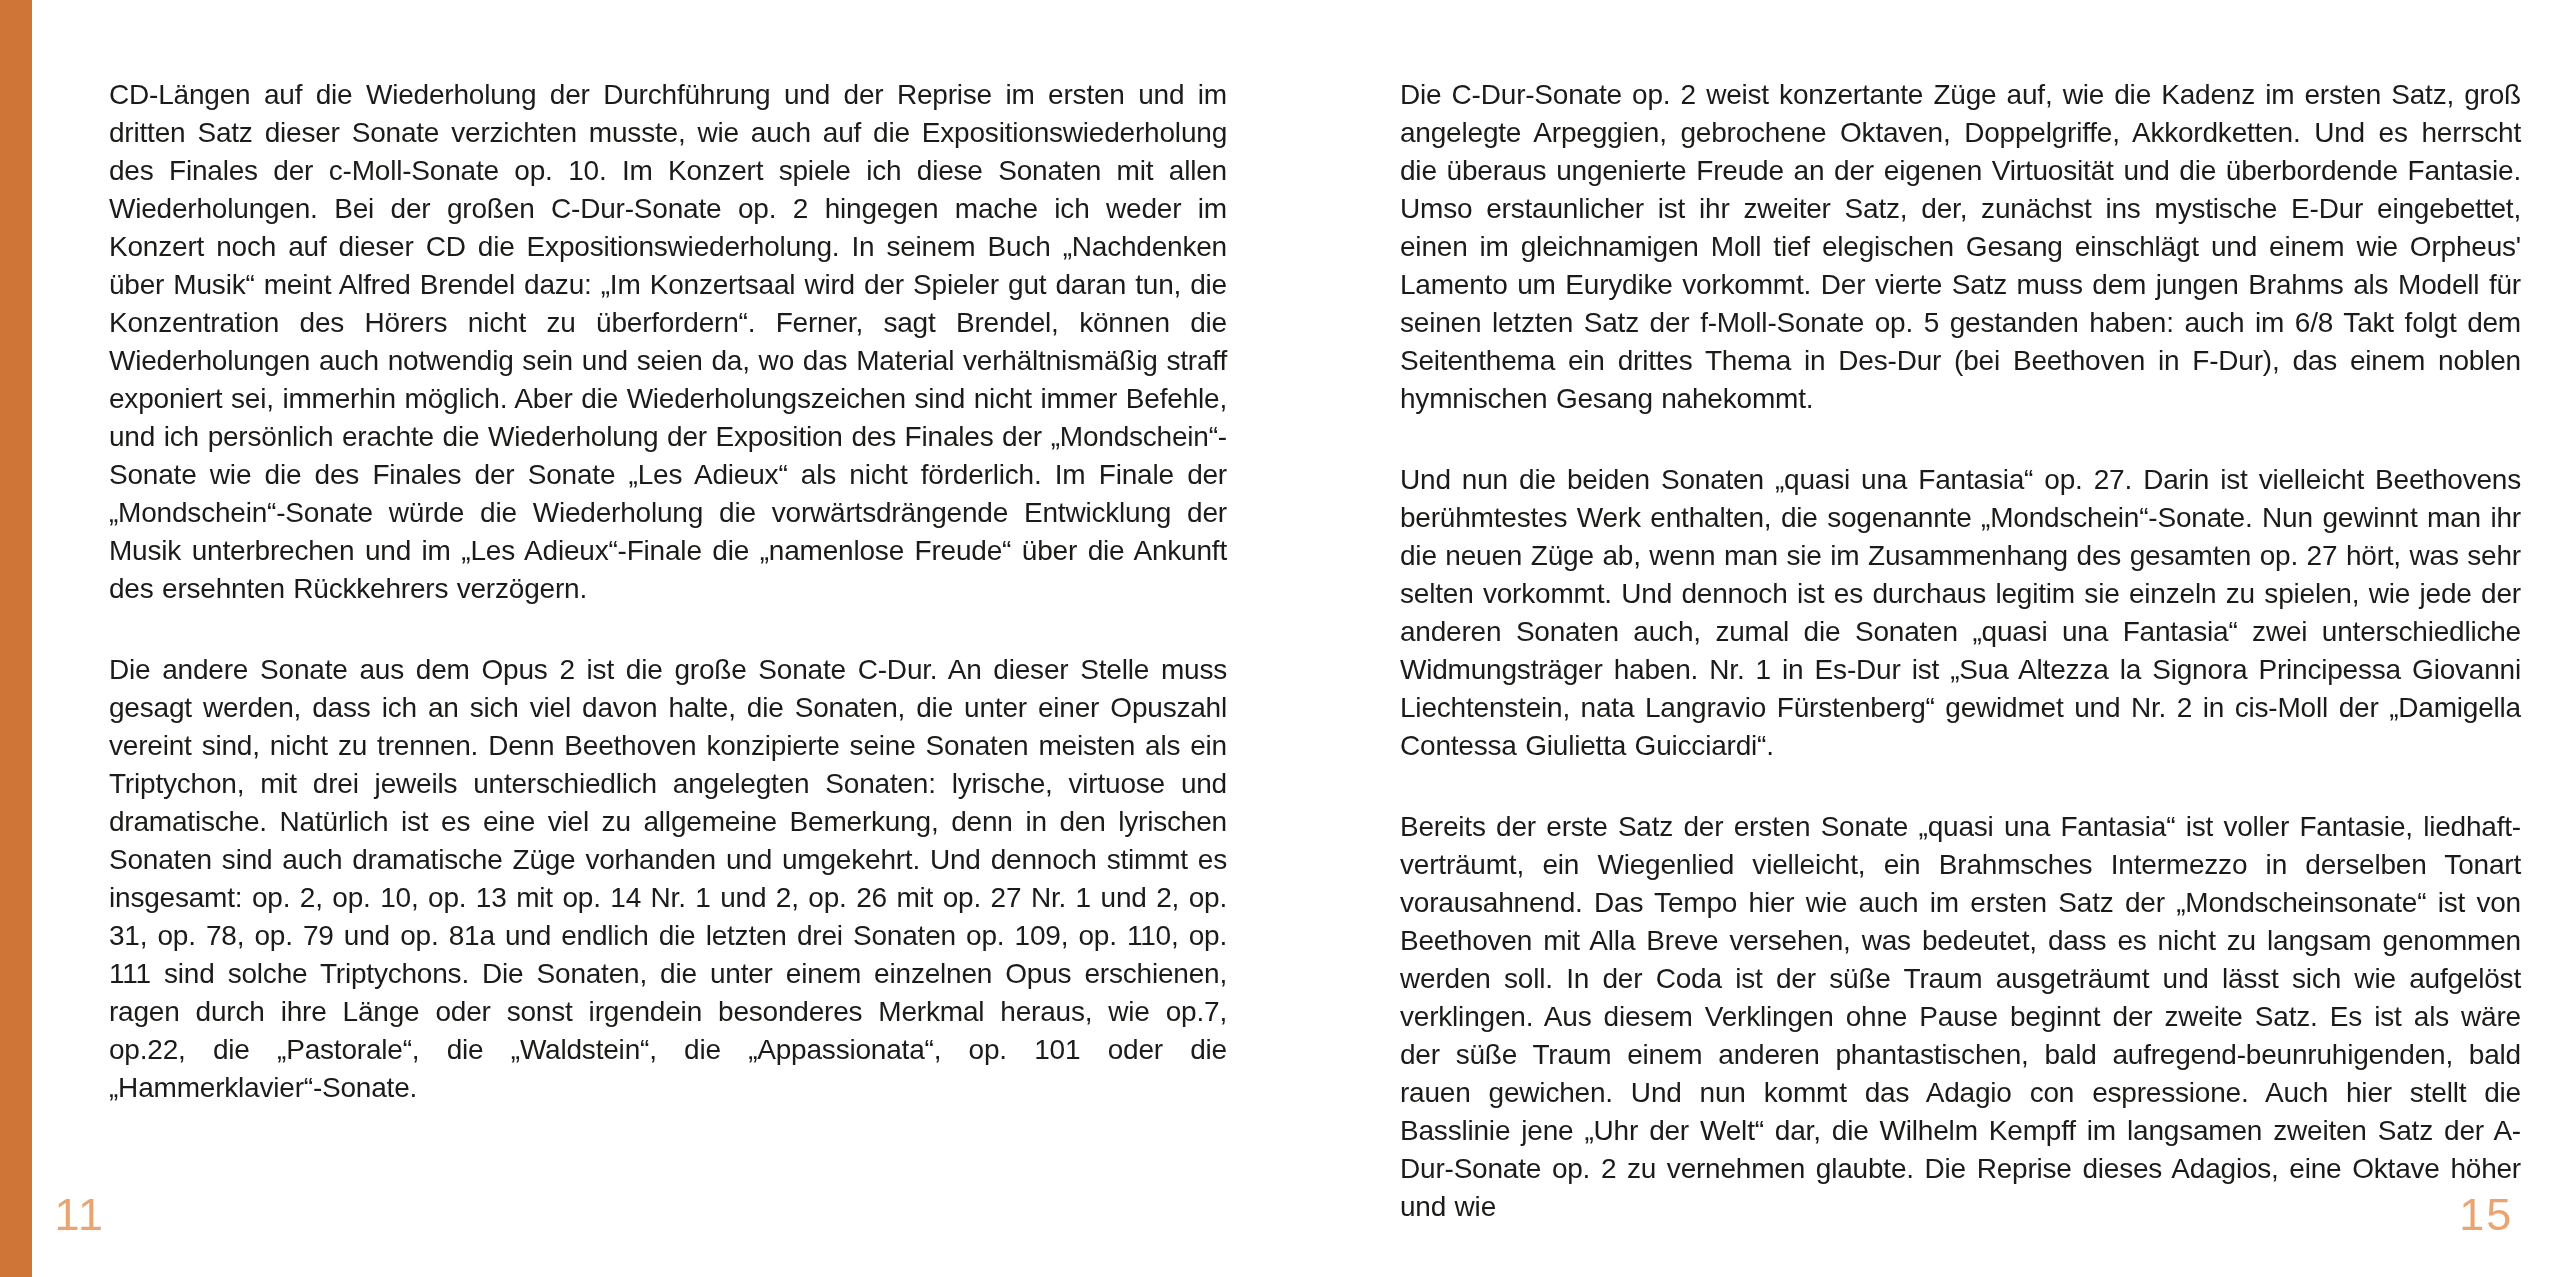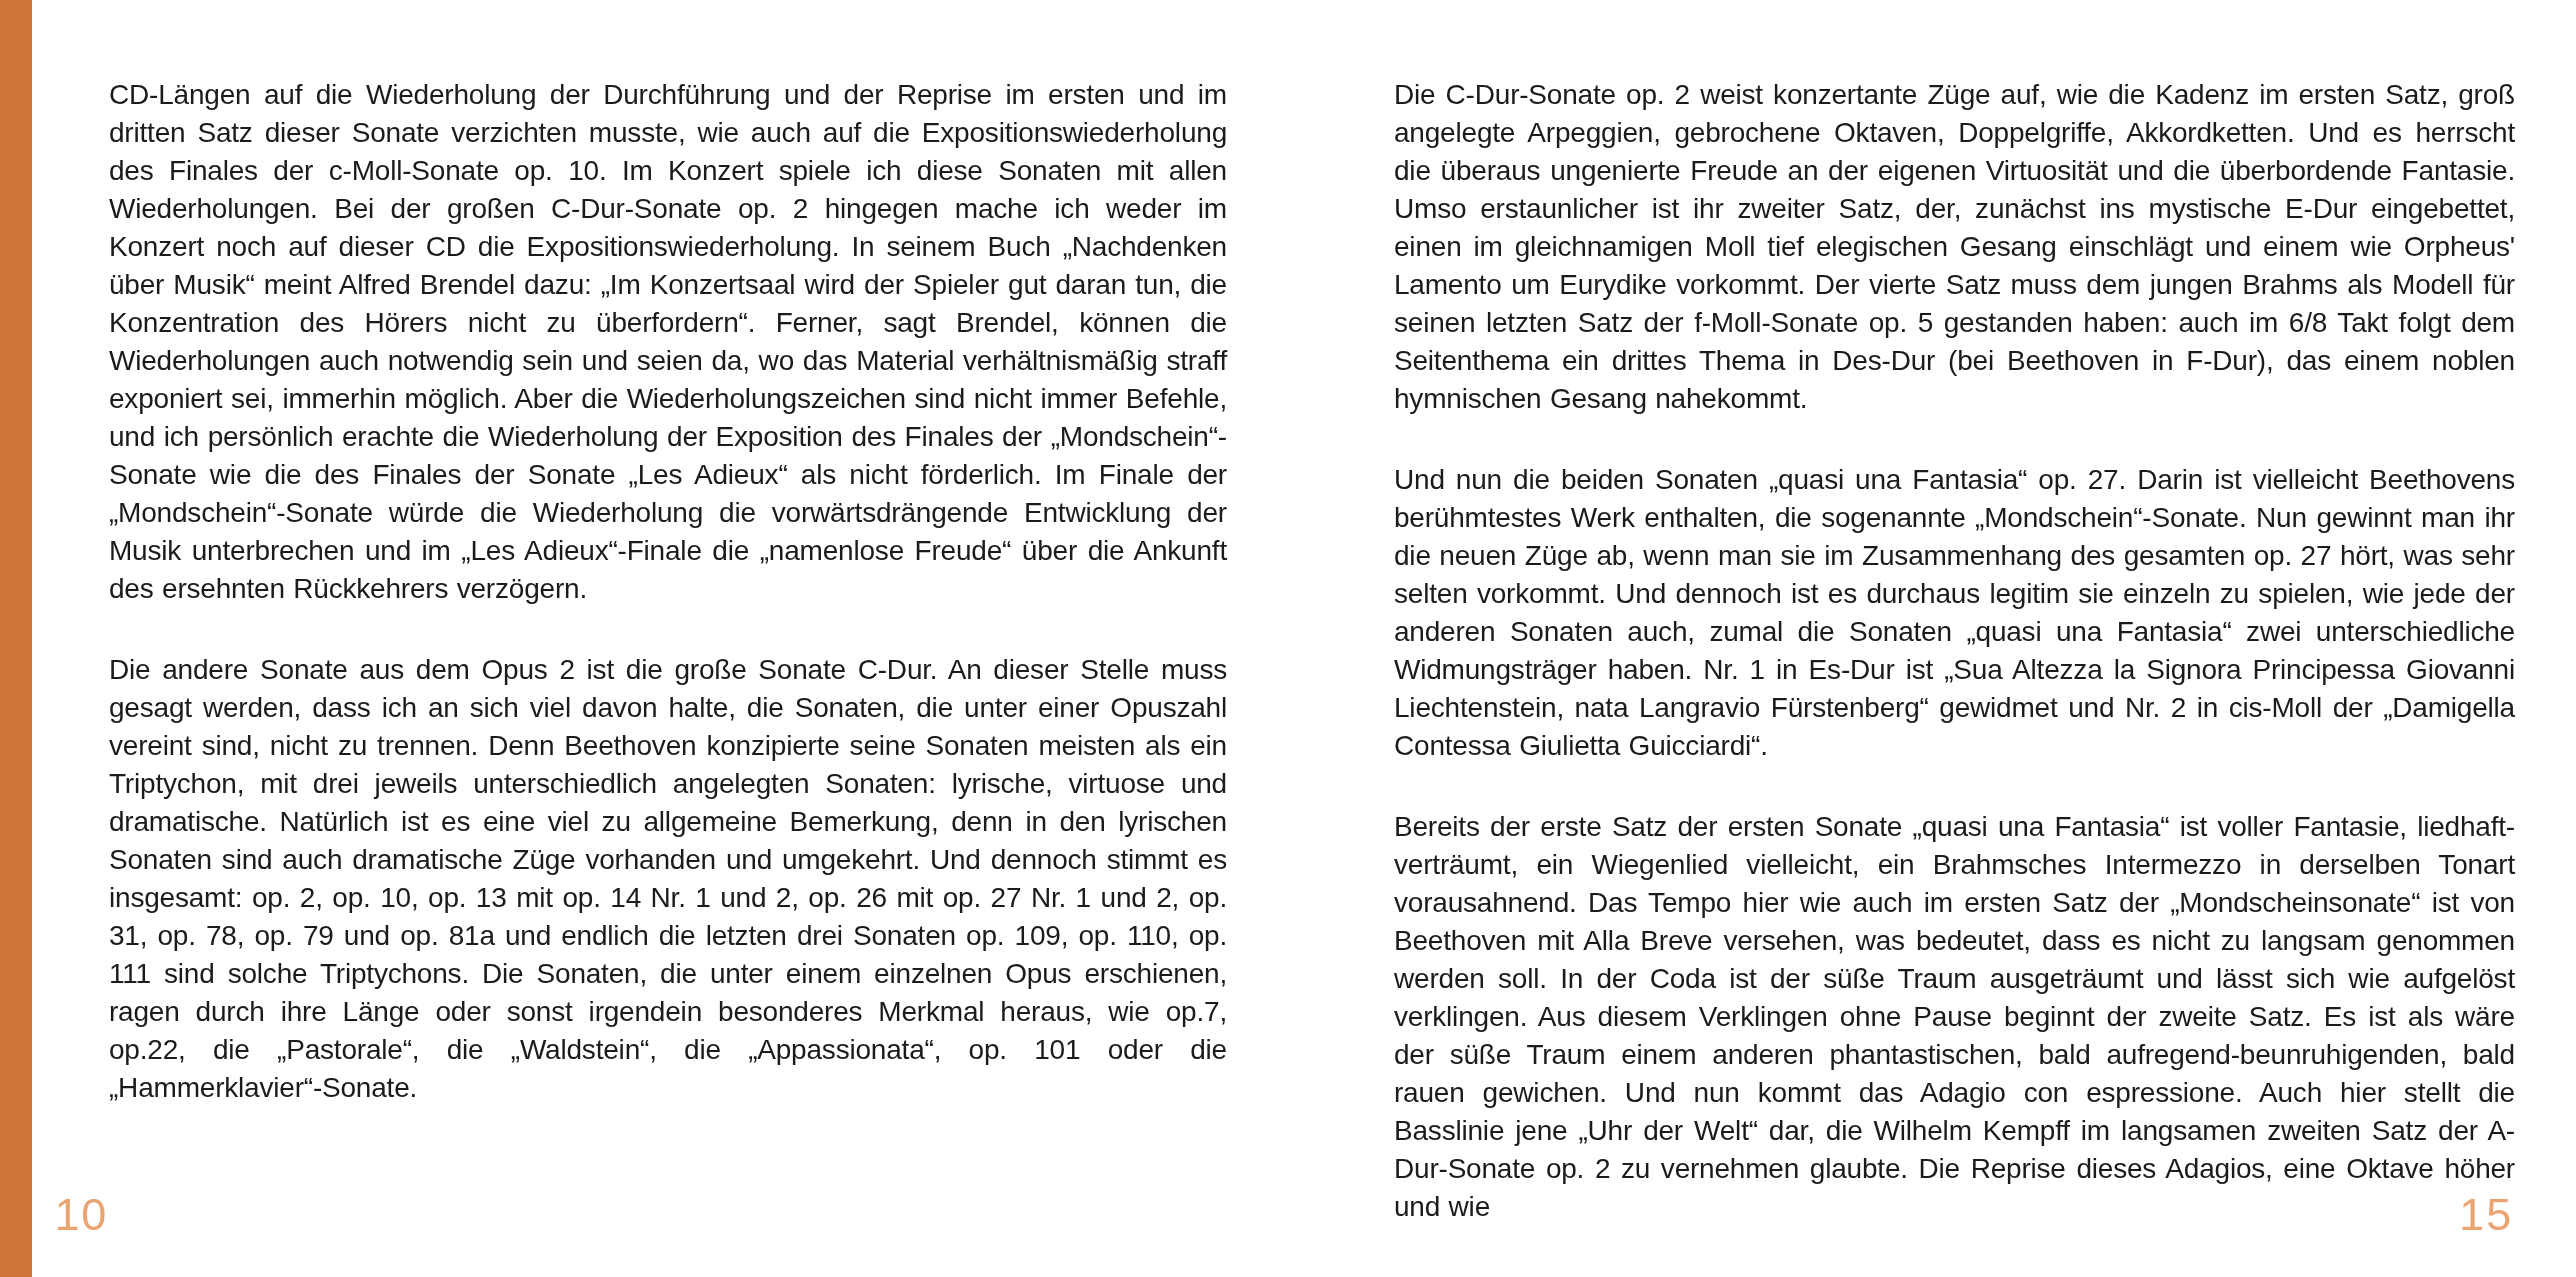--- a/index.html
+++ b/index.html
@@ -24,21 +24,21 @@
   .column {
     position: absolute;
     top: 76px;
     text-align: justify;
     font-size: 28px;
     line-height: 38px;
     letter-spacing: -0.2px;
     word-spacing: 0.9px;
   }
   .column-left  { left: 77px;  width: 1118px; }  
-  .column-right { left: 110px; width: 1121px; }  
+  .column-right { left: 116px; width: 1121px; }  
   .column p { margin: 0; }
   .column p + p { margin-top: 43px; }
   .pagenum {
     position: absolute;
     top: 1192px;
     font-size: 45px;
     line-height: 1;
     letter-spacing: 1.8px;
   }
   .pagenum-left  { left: 22.5px; }   
@@ -47,21 +47,21 @@
 </head>
 <body>
 
 <div class="accent-bar" style="background-color: rgb(207, 117, 56);"></div>
 
 <section class="page page-left">
   <div class="column column-left" style="color: rgb(27, 27, 25);">
     <p>CD-Längen auf die Wiederholung der Durchführung und der Reprise im ersten und im dritten Satz dieser Sonate verzichten musste, wie auch auf die Expositionswiederholung des Finales der c-Moll-Sonate op. 10. Im Konzert spiele ich diese Sonaten mit allen Wiederholungen. Bei der großen C-Dur-Sonate op. 2 hingegen mache ich weder im Konzert noch auf dieser CD die Expositionswiederholung. In seinem Buch „Nachdenken über Musik“ meint Alfred Brendel dazu: „Im Konzertsaal wird der Spieler gut daran tun, die Konzentration des Hörers nicht zu überfordern“. Ferner, sagt Brendel, können die Wiederholungen auch notwendig sein und seien da, wo das Material verhältnismäßig straff exponiert sei, immerhin möglich. Aber die Wiederholungszeichen sind nicht immer Befehle, und ich persönlich erachte die Wiederholung der Exposition des Finales der „Mondschein“-Sonate wie die des Finales der Sonate „Les Adieux“ als nicht förderlich. Im Finale der „Mondschein“-Sonate würde die Wiederholung die vorwärtsdrängende Entwicklung der Musik unterbrechen und im „Les Adieux“-Finale die „namenlose Freude“ über die Ankunft des ersehnten Rückkehrers verzögern.</p>
     <p>Die andere Sonate aus dem Opus 2 ist die große Sonate C-Dur. An dieser Stelle muss gesagt werden, dass ich an sich viel davon halte, die Sonaten, die unter einer Opuszahl vereint sind, nicht zu trennen. Denn Beethoven konzipierte seine Sonaten meisten als ein Triptychon, mit drei jeweils unterschiedlich angelegten Sonaten: lyrische, virtuose und dramatische. Natürlich ist es eine viel zu allgemeine Bemerkung, denn in den lyrischen Sonaten sind auch dramatische Züge vorhanden und umgekehrt. Und dennoch stimmt es insgesamt: op. 2, op. 10, op. 13 mit op. 14 Nr. 1 und 2, op. 26 mit op. 27 Nr. 1 und 2, op. 31, op. 78, op. 79 und op. 81a und endlich die letzten drei Sonaten op. 109, op. 110, op. 111 sind solche Triptychons. Die Sonaten, die unter einem einzelnen Opus erschienen, ragen durch ihre Länge oder sonst irgendein besonderes Merkmal heraus, wie op.7, op.22, die „Pastorale“, die „Waldstein“, die „Appassionata“, op. 101 oder die „Hammerklavier“-Sonate.</p>
   </div>
-  <div class="pagenum pagenum-left" style="color: rgb(233, 164, 113);">10</div>
+  <div class="pagenum pagenum-left" style="color: rgb(233, 164, 113);">11</div>
 </section>
 
 <section class="page page-right">
   <div class="column column-right" style="color: rgb(27, 27, 25);">
     <p>Die C-Dur-Sonate op. 2 weist konzertante Züge auf, wie die Kadenz im ersten Satz, groß angelegte Arpeggien, gebrochene Oktaven, Doppelgriffe, Akkordketten. Und es herrscht die überaus ungenierte Freude an der eigenen Virtuosität und die überbordende Fantasie. Umso erstaunlicher ist ihr zweiter Satz, der, zunächst ins mystische E-Dur eingebettet, einen im gleichnamigen Moll tief elegischen Gesang einschlägt und einem wie Orpheus' Lamento um Eurydike vorkommt. Der vierte Satz muss dem jungen Brahms als Modell für seinen letzten Satz der f-Moll-Sonate op. 5 gestanden haben: auch im 6/8 Takt folgt dem Seitenthema ein drittes Thema in Des-Dur (bei Beethoven in F-Dur), das einem noblen hymnischen Gesang nahekommt.</p>
     <p>Und nun die beiden Sonaten „quasi una Fantasia“ op. 27. Darin ist vielleicht Beethovens berühmtestes Werk enthalten, die sogenannte „Mondschein“-Sonate. Nun gewinnt man ihr die neuen Züge ab, wenn man sie im Zusammenhang des gesamten op. 27 hört, was sehr selten vorkommt. Und dennoch ist es durchaus legitim sie einzeln zu spielen, wie jede der anderen Sonaten auch, zumal die Sonaten „quasi una Fantasia“ zwei unterschiedliche Widmungsträger haben. Nr. 1 in Es-Dur ist „Sua Altezza la Signora Principessa Giovanni Liechtenstein, nata Langravio Fürstenberg“ gewidmet und Nr. 2 in cis-Moll der „Damigella Contessa Giulietta Guicciardi“.</p>
     <p>Bereits der erste Satz der ersten Sonate „quasi una Fantasia“ ist voller Fantasie, liedhaft-verträumt, ein Wiegenlied vielleicht, ein Brahmsches Intermezzo in derselben Tonart vorausahnend. Das Tempo hier wie auch im ersten Satz der „Mondscheinsonate“ ist von Beethoven mit Alla Breve versehen, was bedeutet, dass es nicht zu langsam genommen werden soll. In der Coda ist der süße Traum ausgeträumt und lässt sich wie aufgelöst verklingen. Aus diesem Verklingen ohne Pause beginnt der zweite Satz. Es ist als wäre der süße Traum einem anderen phantastischen, bald aufregend-beunruhigenden, bald rauen gewichen. Und nun kommt das Adagio con espressione. Auch hier stellt die Basslinie jene „Uhr der Welt“ dar, die Wilhelm Kempff im langsamen zweiten Satz der A-Dur-Sonate op. 2 zu vernehmen glaubte. Die Reprise dieses Adagios, eine Oktave höher und wie</p>
   </div>
   <div class="pagenum pagenum-right" style="color: rgb(233, 164, 113);">15</div>
 </section>

